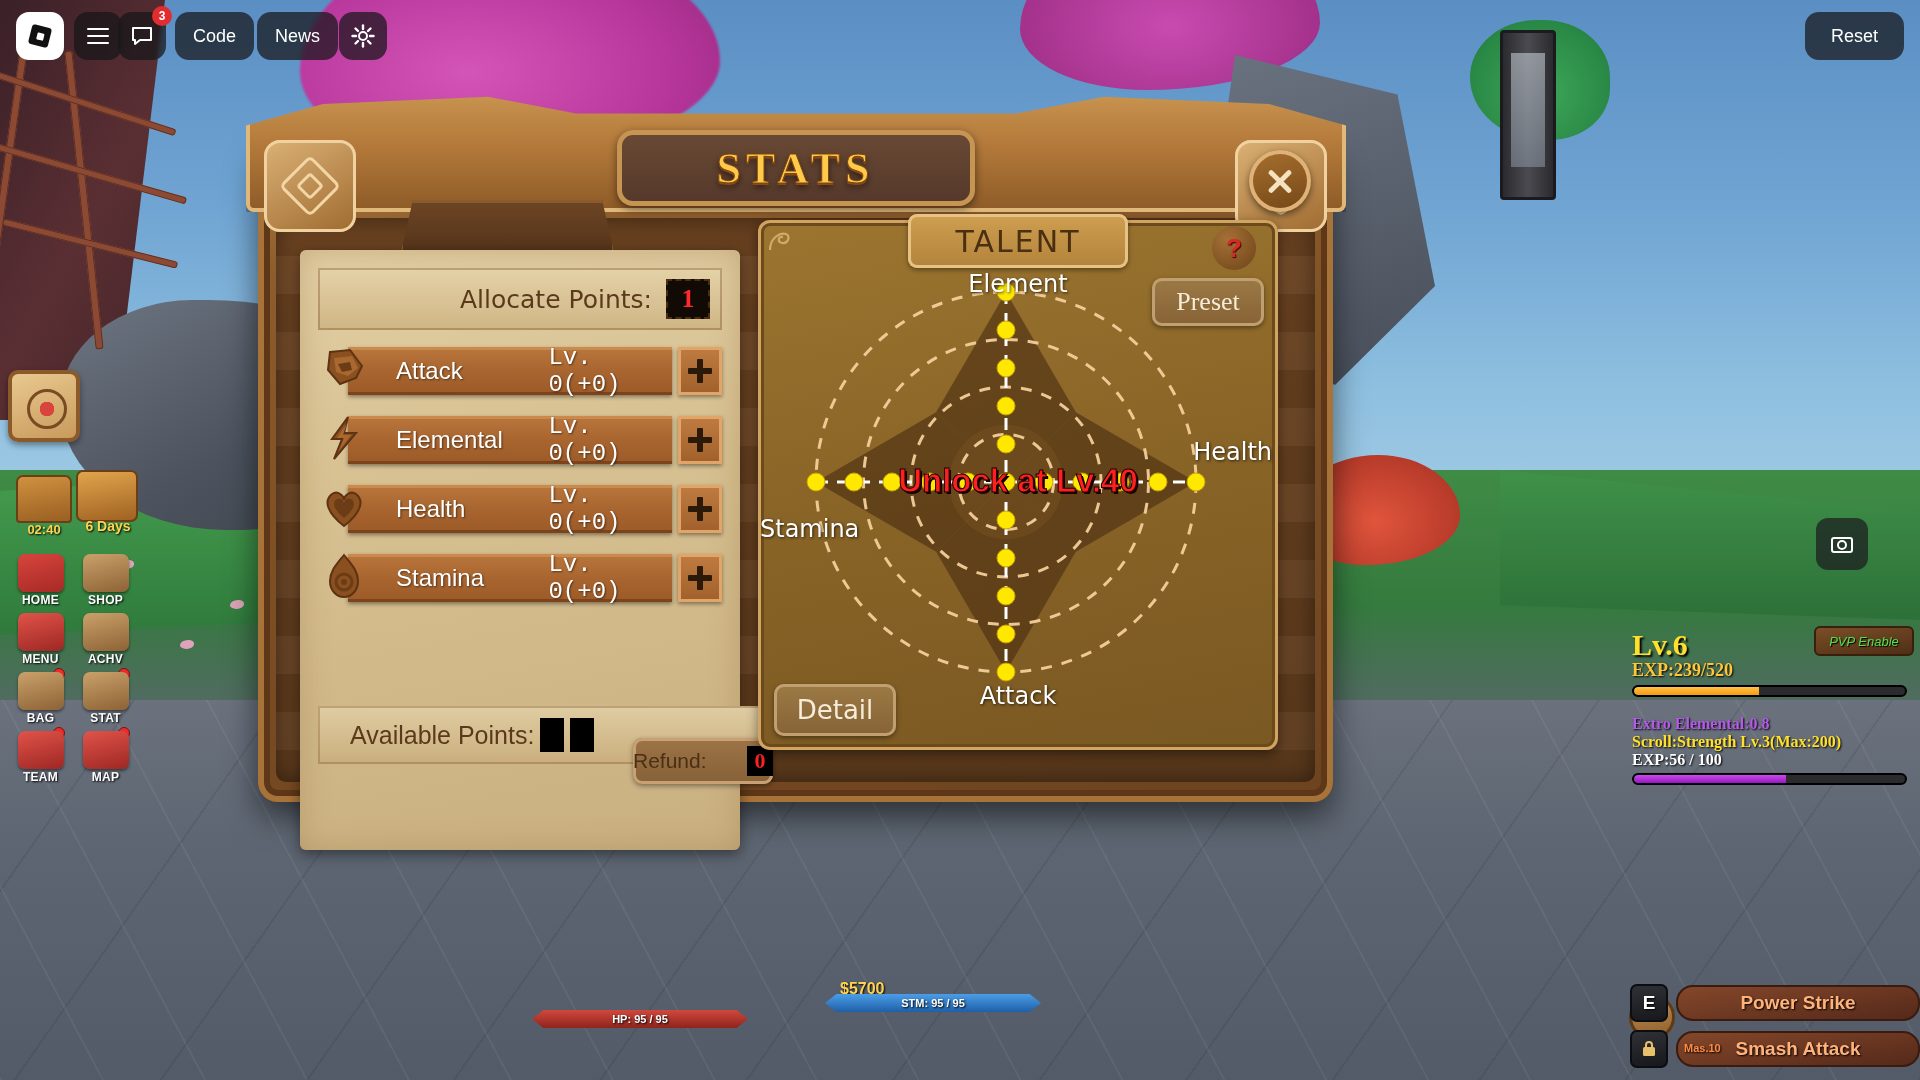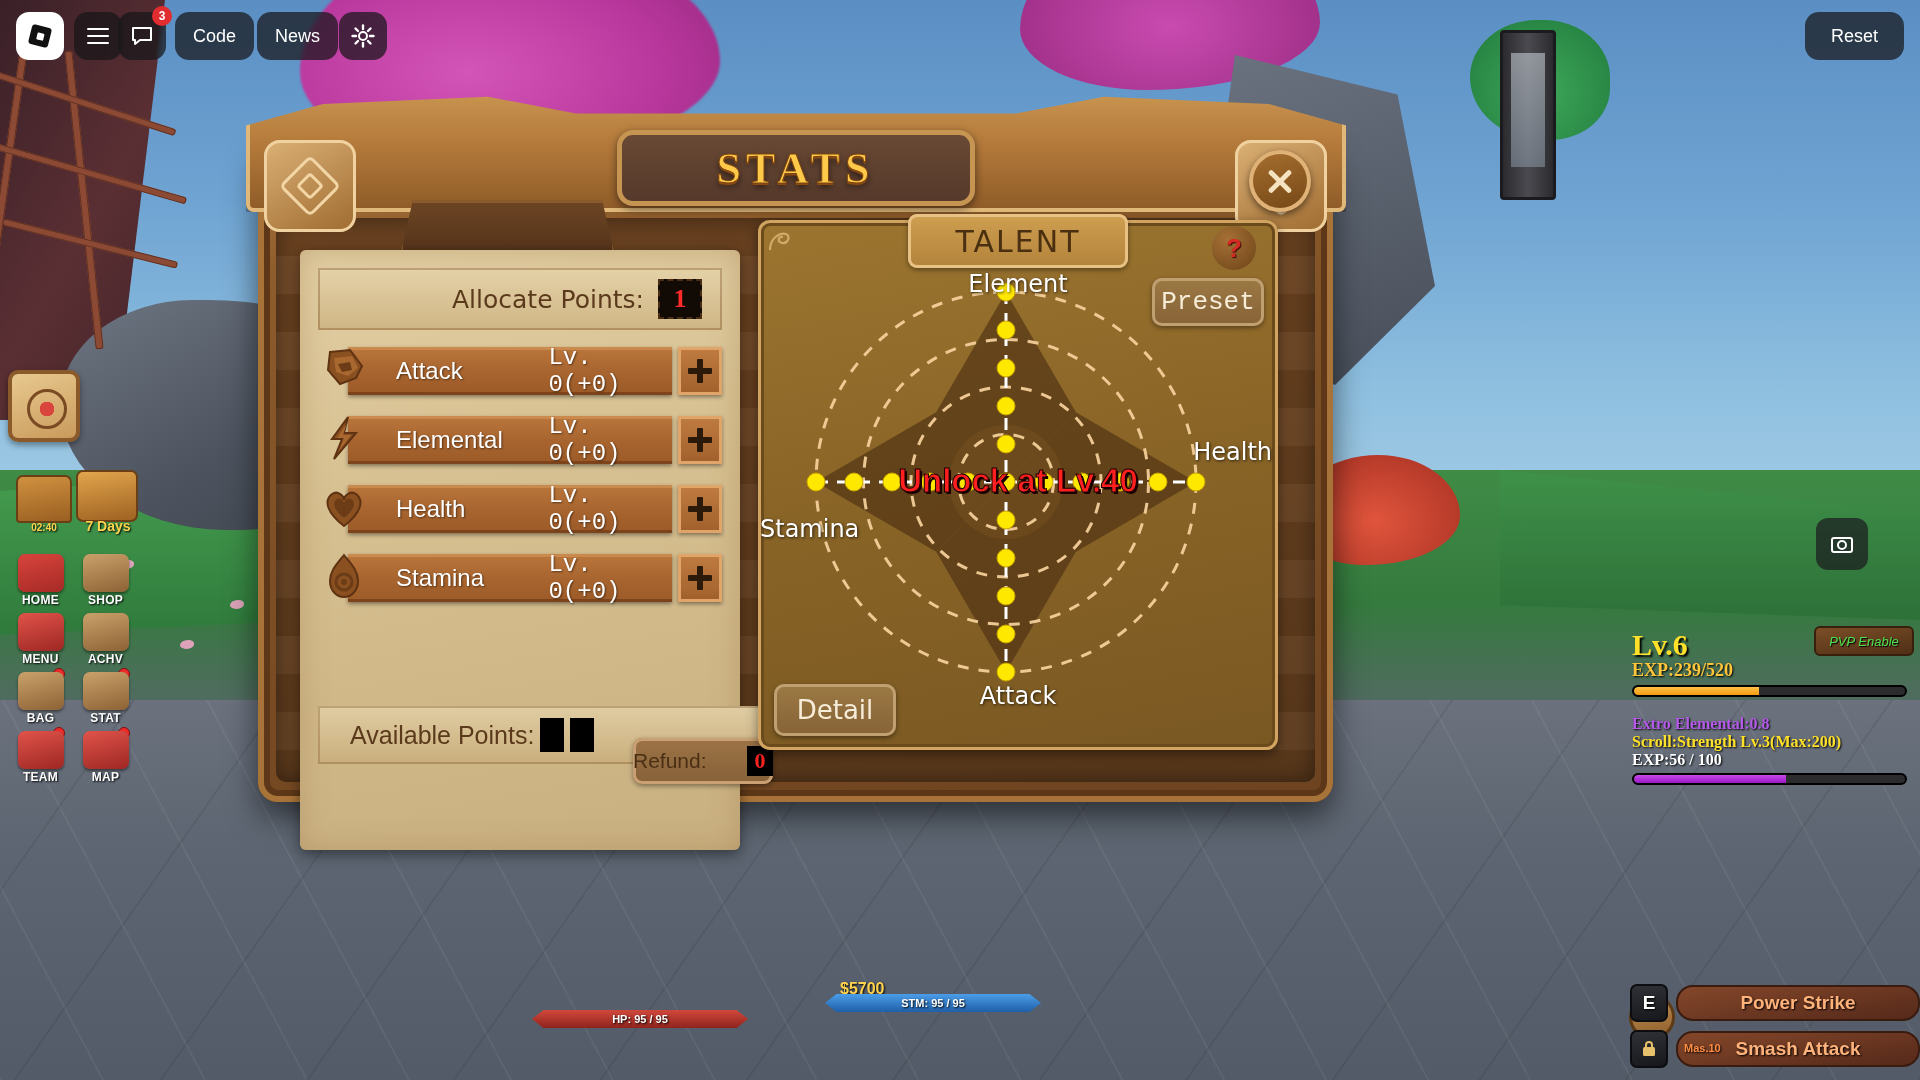--- a/index.html
+++ b/index.html
@@ -133,21 +133,21 @@
   }
   .hud-box.wood{ background:linear-gradient(165deg,#caa06a,#8d6336); }
   .hud-box.red2{ background:linear-gradient(165deg,#e0534a,#9e2723); }
   .hud-label{ color:#fff; font-size:12px; font-weight:bold; text-shadow:1px 1px 2px #000; margin-top:1px; letter-spacing:.3px;}
   .reddot{ position:absolute; right:8px; top:-4px; width:12px;height:12px;border-radius:50%;background:#ee2b2b; border:1px solid #7a1010;}
   .chest {
     position:absolute; left:8px; top:105px; width:56px;height:48px;
     background:linear-gradient(170deg,#d0913f,#9a5f22); border-radius:7px 7px 4px 4px;
     border:2px solid #6b3f15;
   }
-  .timer-txt{ position:absolute; left:8px; top:152px; width:56px; text-align:center; color:#ffd34d; font-size:10px; font-weight:bold; text-shadow:1px 1px 2px #000;}
+  .timer-txt{ position:absolute; left:8px; top:152px; width:56px; text-align:center; color:#ffd34d; font-size:13px; font-weight:bold; text-shadow:1px 1px 2px #000;}
   .sevendays{
     position:absolute; left:68px; top:100px; width:62px; height:52px;
     background:linear-gradient(170deg,#e0a54c,#a06222); border-radius:7px; border:2px solid #6b3f15;
   }
   .sevendays-txt{ position:absolute; left:62px; top:148px; width:76px; text-align:center; color:#ffd34d; font-size:14px;font-weight:bold;text-shadow:1px 1px 2px #000;}
 
   
   .camera-btn{
     position:absolute; right:52px; top:518px; width:52px;height:52px;border-radius:12px;
     background:rgba(28,28,32,.72); z-index:35; display:flex;align-items:center;justify-content:center;
@@ -257,21 +257,21 @@
   .parch-tab{
     position:absolute; left:142px; top:108px; width:215px; height:56px;
     background:linear-gradient(180deg,#6d4524,#53331a);
     border-radius:6px 6px 0 0; box-shadow:inset 0 0 0 3px #8a5c2d;
     clip-path:polygon(6% 0,94% 0,100% 100%,0 100%);
   }
   .alloc-strip{
     position:absolute; left:18px; top:18px; right:18px; height:62px;
     background:linear-gradient(180deg,#e4d2a8,#cfb584);
     box-shadow:inset 0 0 0 2px rgba(140,100,55,.45);
-    display:flex; align-items:center; justify-content:flex-end; padding-right:20px;
+    display:flex; align-items:center; justify-content:flex-end; padding-right:12px;
   }
   .alloc-label{ font-size:25px; color:#5b3a1c; font-family:"DejaVu Sans",sans-serif; }
   .alloc-box{
     width:44px;height:40px;margin-left:14px;
     border:2px dashed #4a2d12; display:flex;align-items:center;justify-content:center;
     background:#120a04;
   }
   .alloc-num{ color:#ff2b2b; font-size:26px;font-weight:bold; font-family:"Liberation Serif",serif;}
 
   .stat-rows{ position:absolute; left:22px; top:96px; right:18px; }
@@ -338,21 +338,21 @@
     box-shadow:inset 0 0 0 3px #c99css, 0 2px 5px rgba(0,0,0,.5);
     display:flex;align-items:center;justify-content:center; cursor:pointer;
   }
   .help-q{ color:#d62a22; font-size:26px; font-weight:bold; text-shadow:1px 1px 1px #3a0a06;}
   .preset-btn{
     position:absolute; right:14px; top:58px; width:112px;height:48px;
     background:linear-gradient(180deg,#9c7a44,#866236); border-radius:10px;
     box-shadow:inset 0 0 0 3px #c0a071, 0 2px 5px rgba(0,0,0,.4);
     display:flex;align-items:center;justify-content:center; cursor:pointer;
   }
-  .preset-txt{ color:#f6ecd8; font-size:26px; font-family:Liberation Mono, monospace;}
+  .preset-txt{ color:#f6ecd8; font-size:26px; font-family:Liberation Serif, serif;}
   .detail-btn{
     position:absolute; left:16px; bottom:14px; width:122px;height:52px;
     background:linear-gradient(180deg,#9c7a44,#866236); border-radius:10px;
     box-shadow:inset 0 0 0 3px #c0a071, 0 2px 5px rgba(0,0,0,.4);
     display:flex;align-items:center;justify-content:center; cursor:pointer;
   }
   .detail-txt{ color:#f6ecd8; font-size:26px; font-family:"DejaVu Sans",sans-serif;}
   .radar-wrap{ position:absolute; left:0; top:0; width:520px; height:530px; pointer-events:none;}
   .axis-label{ position:absolute; color:#fff; font-size:24px; font-family:"DejaVu Sans",sans-serif;
     text-shadow:1px 1px 3px rgba(0,0,0,.7); white-space:nowrap;}
@@ -434,21 +434,21 @@
   <div class="reset-btn">
     <span>Reset</span>
   </div>
 </div>
 
 <div id="lefthud">
   <div class="compass"></div>
   <div class="chest"></div>
   <div class="timer-txt">02:40</div>
   <div class="sevendays"></div>
-  <div class="sevendays-txt">7 Days</div>
+  <div class="sevendays-txt">6 Days</div>
 
   <div class="hud-icons" style="margin-top:112px;">
     <div class="hud-cell">
       <div class="hud-box"></div>
       <div class="hud-label">HOME</div>
     </div>
     <div class="hud-cell">
       <div class="hud-box wood"></div>
       <div class="hud-label">SHOP</div>
     </div>

